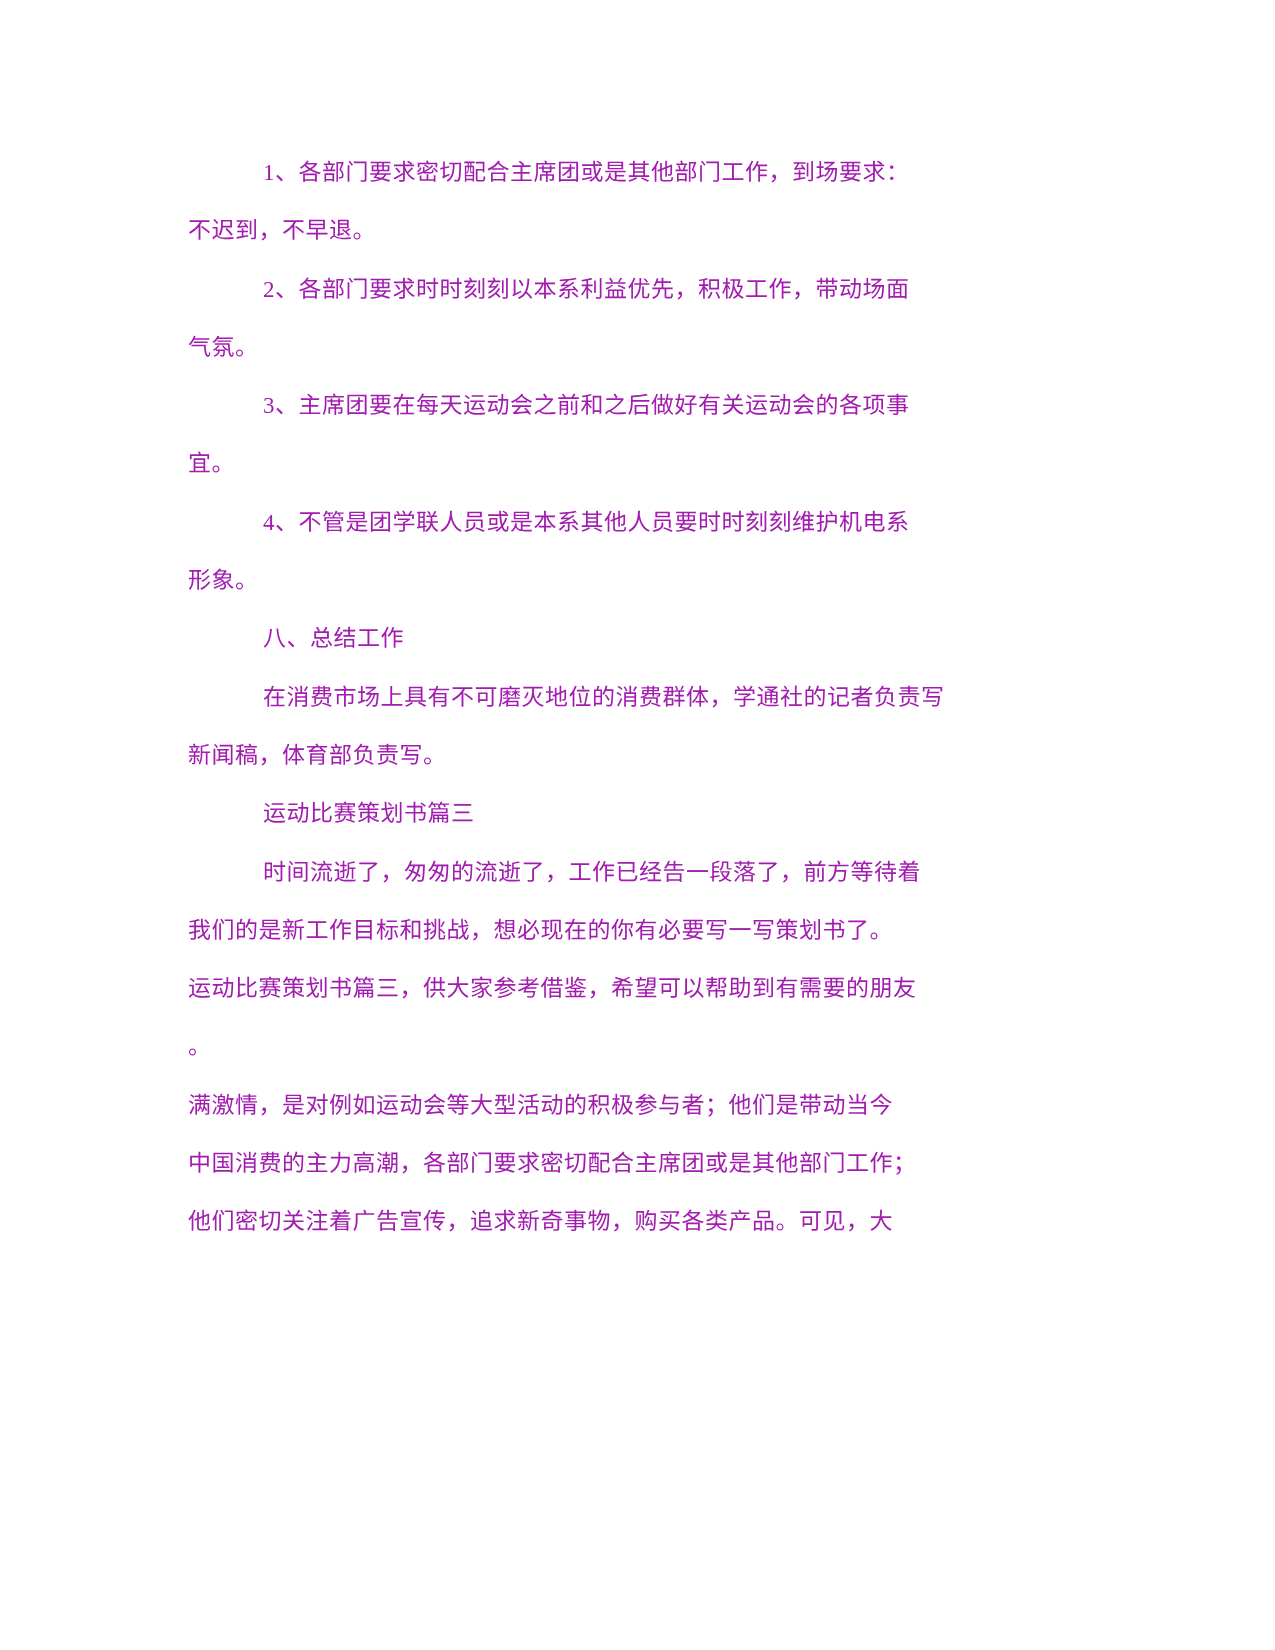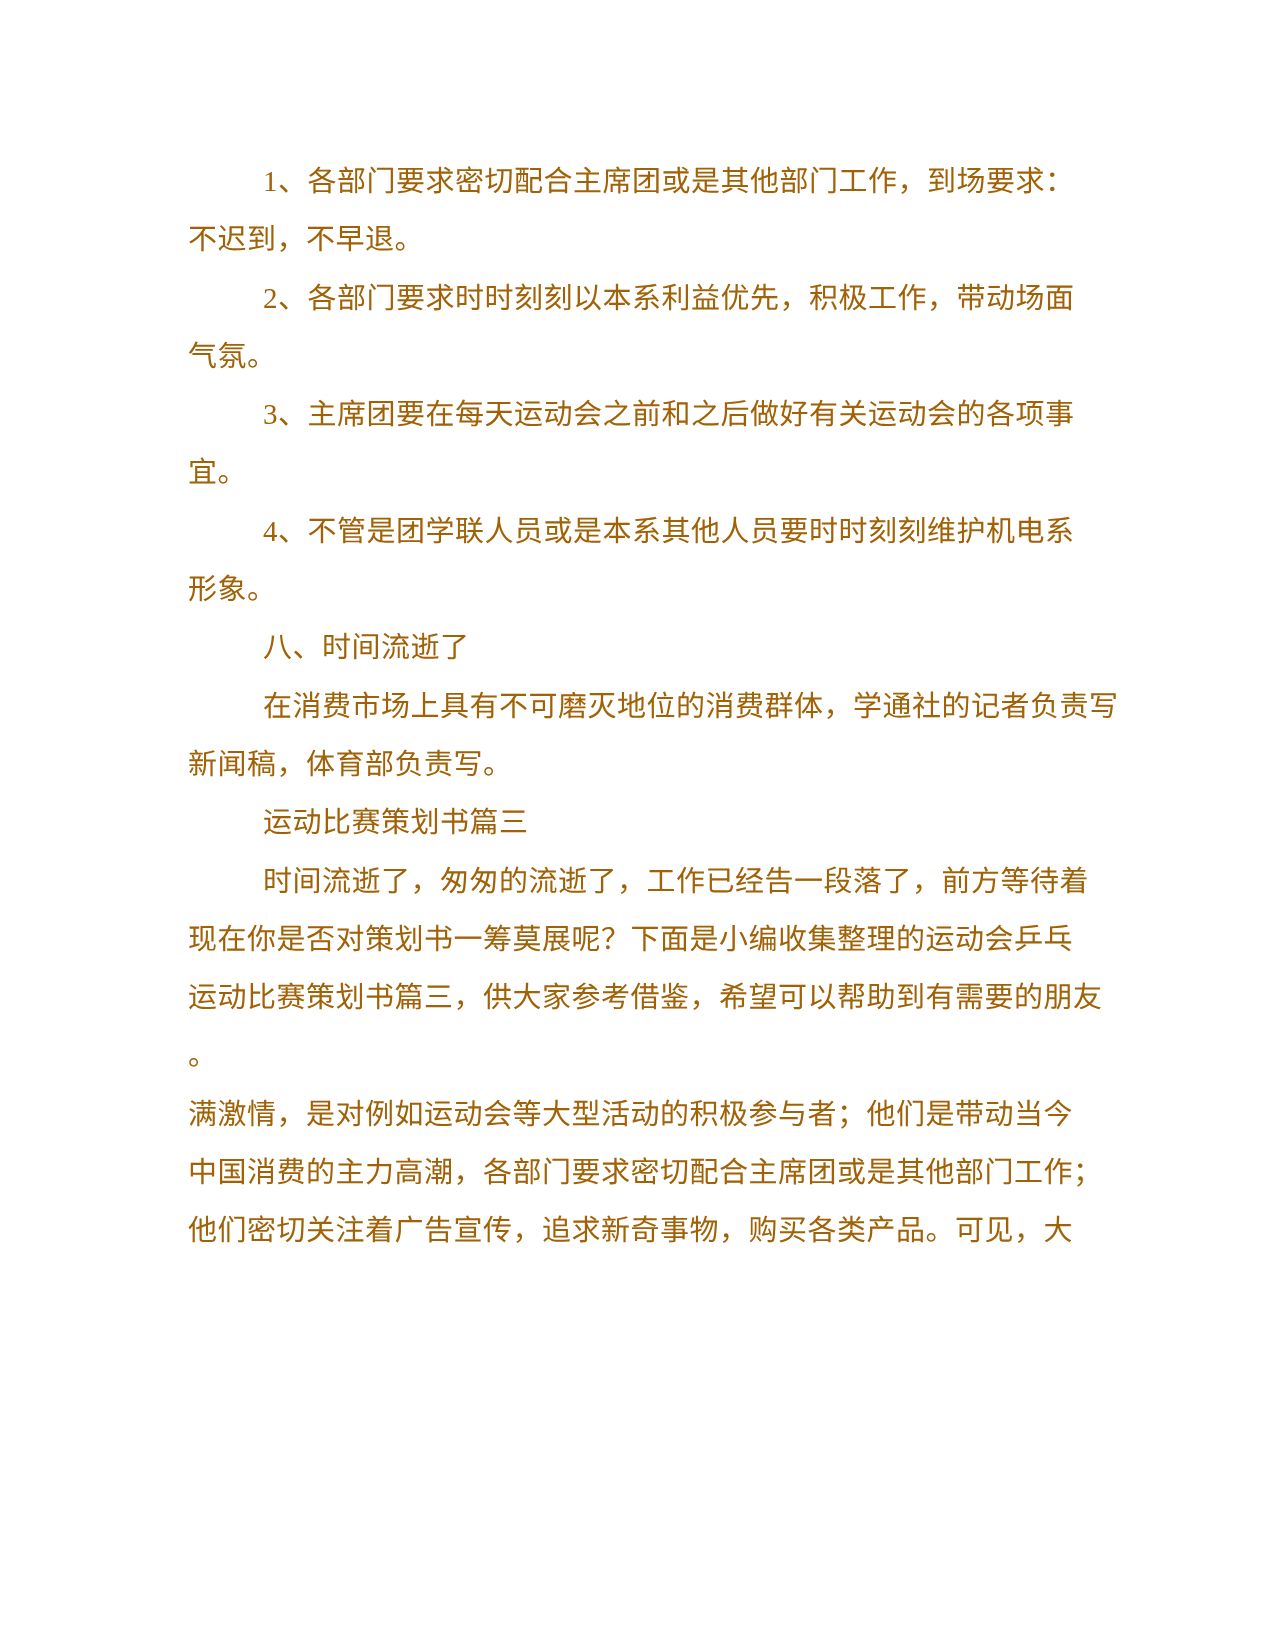--- a/index.html
+++ b/index.html
@@ -10,27 +10,27 @@
   .page {
     position: relative;
     width: 1275px;
     height: 1650px;
     background: #ffffff;
     overflow: hidden;
   }
   .doc-body {
     position: absolute;
     left: 188px;
-    top: 152px;
+    top: 144px;
     width: 880px;
     font-family: "Liberation Serif", "DejaVu Serif", serif;
     font-weight: normal;
-    font-size: 29px;
+    font-size: 23px;
     line-height: 58.3px;
-    color: #a16207;
+    color: #a21caf;
     letter-spacing: 0.5px;
   }
   .line {
     white-space: nowrap;
     height: 58.3px;
   }
   .line.indent {
     text-indent: 75px;
   }
 </style>
@@ -40,25 +40,25 @@
 <div class="page">
   <div class="doc-body">
     <div class="line indent">1、各部门要求密切配合主席团或是其他部门工作，到场要求：</div>
     <div class="line">不迟到，不早退。</div>
     <div class="line indent">2、各部门要求时时刻刻以本系利益优先，积极工作，带动场面</div>
     <div class="line">气氛。</div>
     <div class="line indent">3、主席团要在每天运动会之前和之后做好有关运动会的各项事</div>
     <div class="line">宜。</div>
     <div class="line indent">4、不管是团学联人员或是本系其他人员要时时刻刻维护机电系</div>
     <div class="line">形象。</div>
-    <div class="line indent">八、时间流逝了</div>
+    <div class="line indent">八、总结工作</div>
     <div class="line indent">在消费市场上具有不可磨灭地位的消费群体，学通社的记者负责写</div>
     <div class="line">新闻稿，体育部负责写。</div>
     <div class="line indent">运动比赛策划书篇三</div>
     <div class="line indent">时间流逝了，匆匆的流逝了，工作已经告一段落了，前方等待着</div>
-    <div class="line">现在你是否对策划书一筹莫展呢？下面是小编收集整理的运动会乒乓</div>
+    <div class="line">我们的是新工作目标和挑战，想必现在的你有必要写一写策划书了。</div>
     <div class="line">运动比赛策划书篇三，供大家参考借鉴，希望可以帮助到有需要的朋友</div>
     <div class="line">。</div>
     <div class="line">满激情，是对例如运动会等大型活动的积极参与者；他们是带动当今</div>
     <div class="line">中国消费的主力高潮，各部门要求密切配合主席团或是其他部门工作；</div>
     <div class="line">他们密切关注着广告宣传，追求新奇事物，购买各类产品。可见，大</div>
   </div>
 </div>
 
 </body></html>

